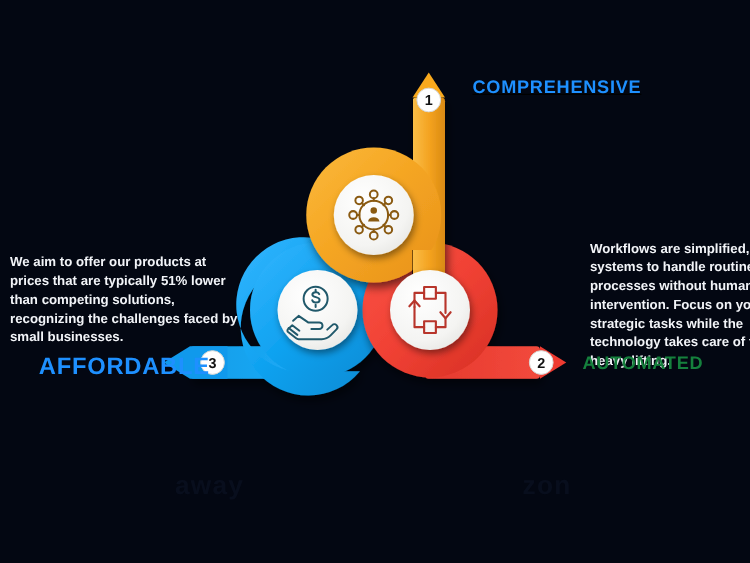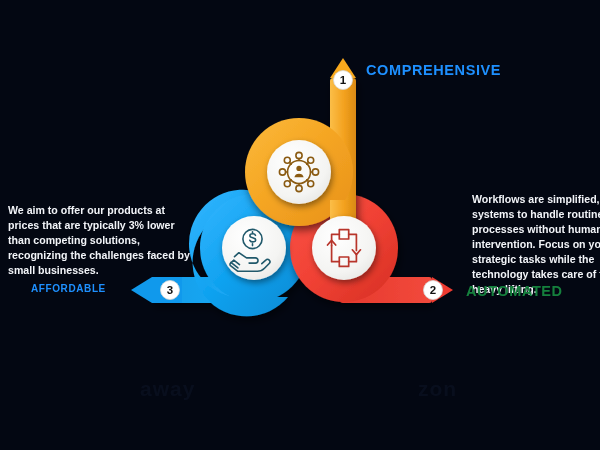--- a/index.html
+++ b/index.html
@@ -23,41 +23,41 @@
     white-space:nowrap;
   }
   .body-text {
     font-size:10.6px;
     font-weight:bold;
     line-height:1.42;
     color:#f2f4f8;
   }
 
   
-  #blk-comprehensive { left:366px; top:62px; width:200px; }
+  #blk-comprehensive { left:378px; top:62px; width:200px;text-decoration:underline; }
   #blk-comprehensive .heading { position:static; margin-bottom:12px; }
   #blk-comprehensive .body-text { width:192px; }
 
   
   #blk-automated { left:424px; top:192px; width:176px;margin-left:48px; }
   #blk-automated .body-text { width:174px; }
 
   #lbl-automated {
     position:absolute; left:466px; top:283px;
     font-size:14.5px; font-weight:bold; letter-spacing:0.6px;
     color:#15803d; white-space:nowrap;
   }
 
   
   #blk-affordable { left:8px; top:203px; width:190px; }
   #blk-affordable .body-text { width:186px; }
 
   #lbl-affordable {
     position:absolute; left:31px; top:283px;
-    font-size:10px; font-weight:bold; letter-spacing:0.6px;
+    font-size:19px; font-weight:bold; letter-spacing:0.6px;
     color:#1e90ff; white-space:nowrap;
   }
 
   
   .watermark {
     position:absolute;
     font-size:21px;
     font-weight:bold;
     color:#0a1020;
     opacity:.85;
@@ -225,20 +225,20 @@
   <div class="block" id="blk-comprehensive">
     <div class="heading">COMPREHENSIVE</div>
   </div>
 
   <div class="block" id="blk-automated">
     <div class="body-text">Workflows are simplified, allowing systems to handle routine processes without human intervention. Focus on your strategic tasks while the technology takes care of the heavy lifting.</div>
   </div>
   <div id="lbl-automated">AUTOMATED</div>
 
   <div class="block" id="blk-affordable">
-    <div class="body-text">We aim to offer our products at prices that are typically 3% lower than competing solutions, recognizing the challenges faced by small businesses.</div>
+    <div class="body-text">We aim to offer our products at prices that are typically 51% lower than competing solutions, recognizing the challenges faced by small businesses.</div>
   </div>
   <div id="lbl-affordable">AFFORDABLE</div>
 
   <div class="watermark" id="wm-left">away</div>
   <div class="watermark" id="wm-right">zon</div>
 
 </div>
 
 </body></html>

